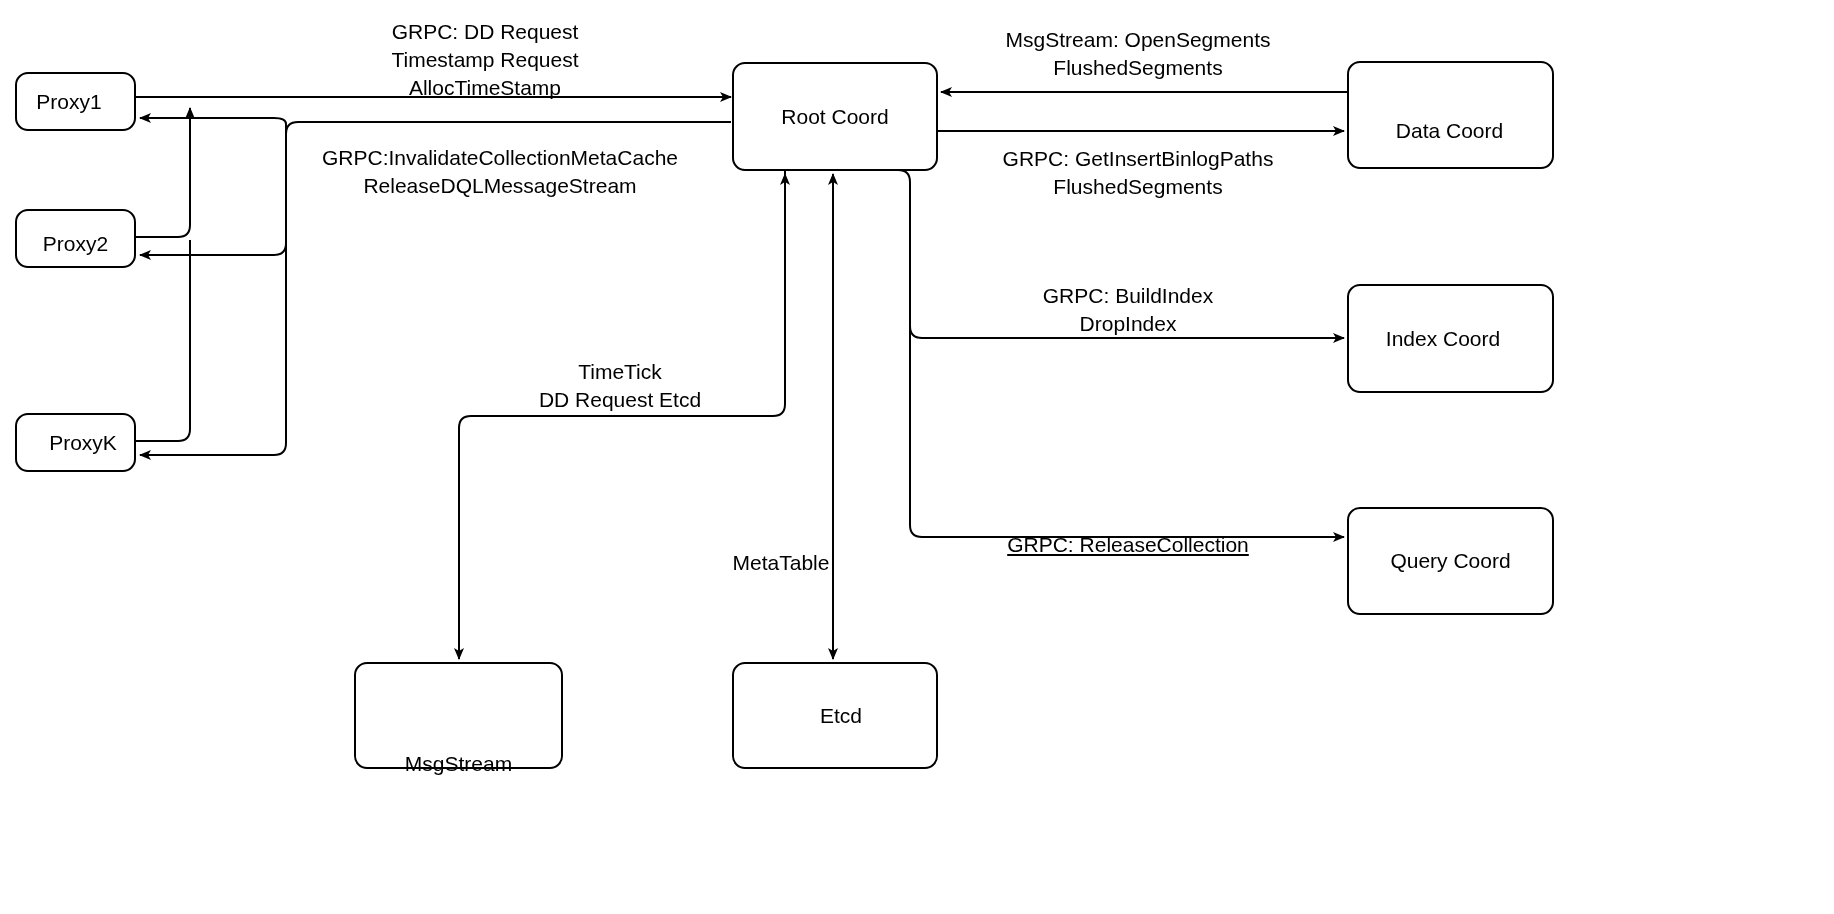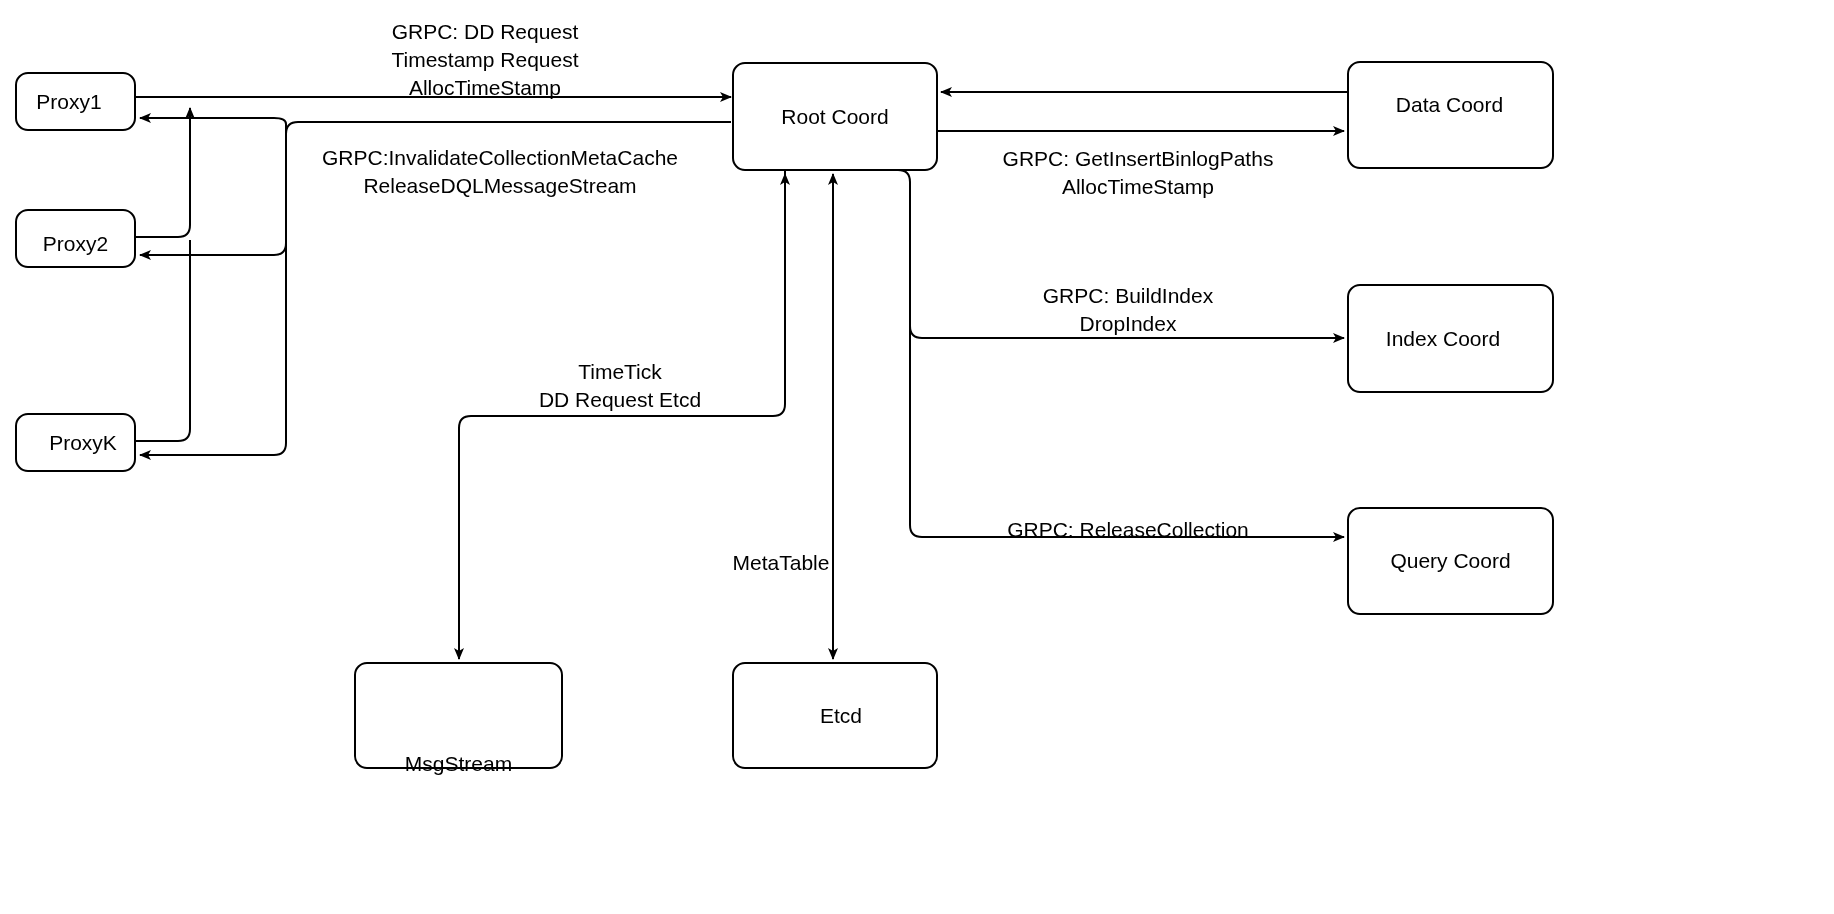--- a/index.html
+++ b/index.html
@@ -73,40 +73,42 @@
 
       <path d="M833,174 L833,659" marker-end="url(#arrow)"></path>
       <path d="M833,659 L833,174" marker-end="url(#arrow)"></path>
     </g>
   </svg>
 
   <div class="node-label" style="left:16px;top:73px;width:106px;height:57px;">Proxy1</div>
   <div class="node-label" style="left:16px;top:210px;width:119px;height:68px;">Proxy2</div>
   <div class="node-label" style="left:16px;top:414px;width:134px;height:57px;">ProxyK</div>
   <div class="node-label" style="left:733px;top:63px;width:204px;height:107px;">Root Coord</div>
-  <div class="node-label" style="left:1348px;top:52px;width:203px;height:106px;">Data Coord</div>
+  <div class="node-label" style="left:1348px;top:78px;width:203px;height:106px;">Data Coord</div>
   <div class="node-label" style="left:1348px;top:285px;width:190px;height:107px;">Index Coord</div>
   <div class="node-label" style="left:1348px;top:508px;width:205px;height:106px;">Query Coord</div>
   <div class="node-label" style="left:355px;top:663px;width:207px;height:105px;margin-top:48px;">MsgStream</div>
   <div class="node-label" style="left:733px;top:663px;width:216px;height:105px;">Etcd</div>
 
   <div class="edge-label el-center" style="left:485px;top:18px;">GRPC: DD Request
 Timestamp Request
 AllocTimeStamp</div>
 
   <div class="edge-label el-center" style="left:500px;top:144px;">GRPC:InvalidateCollectionMetaCache
 ReleaseDQLMessageStream</div>
 
+  <div class="edge-label el-center" style="left:1138px;top:26px;">MsgStream: OpenSegments
+FlushedSegments</div>
 
   <div class="edge-label el-center" style="left:1138px;top:145px;">GRPC: GetInsertBinlogPaths
-AllocTimeStamp</div>
+FlushedSegments</div>
 
   <div class="edge-label el-center" style="left:1128px;top:282px;">GRPC: BuildIndex
 DropIndex</div>
 
-  <div class="edge-label el-center" style="left:1128px;top:516px;">GRPC: ReleaseCollection</div>
+  <div class="edge-label el-center" style="left:1128px;top:531px;text-decoration:underline;">GRPC: ReleaseCollection</div>
 
   <div class="edge-label el-center" style="left:620px;top:358px;">TimeTick
 DD Request Etcd</div>
 
   <div class="edge-label el-center" style="left:781px;top:549px;">MetaTable</div>
 
 </div>
 
 </body></html>

